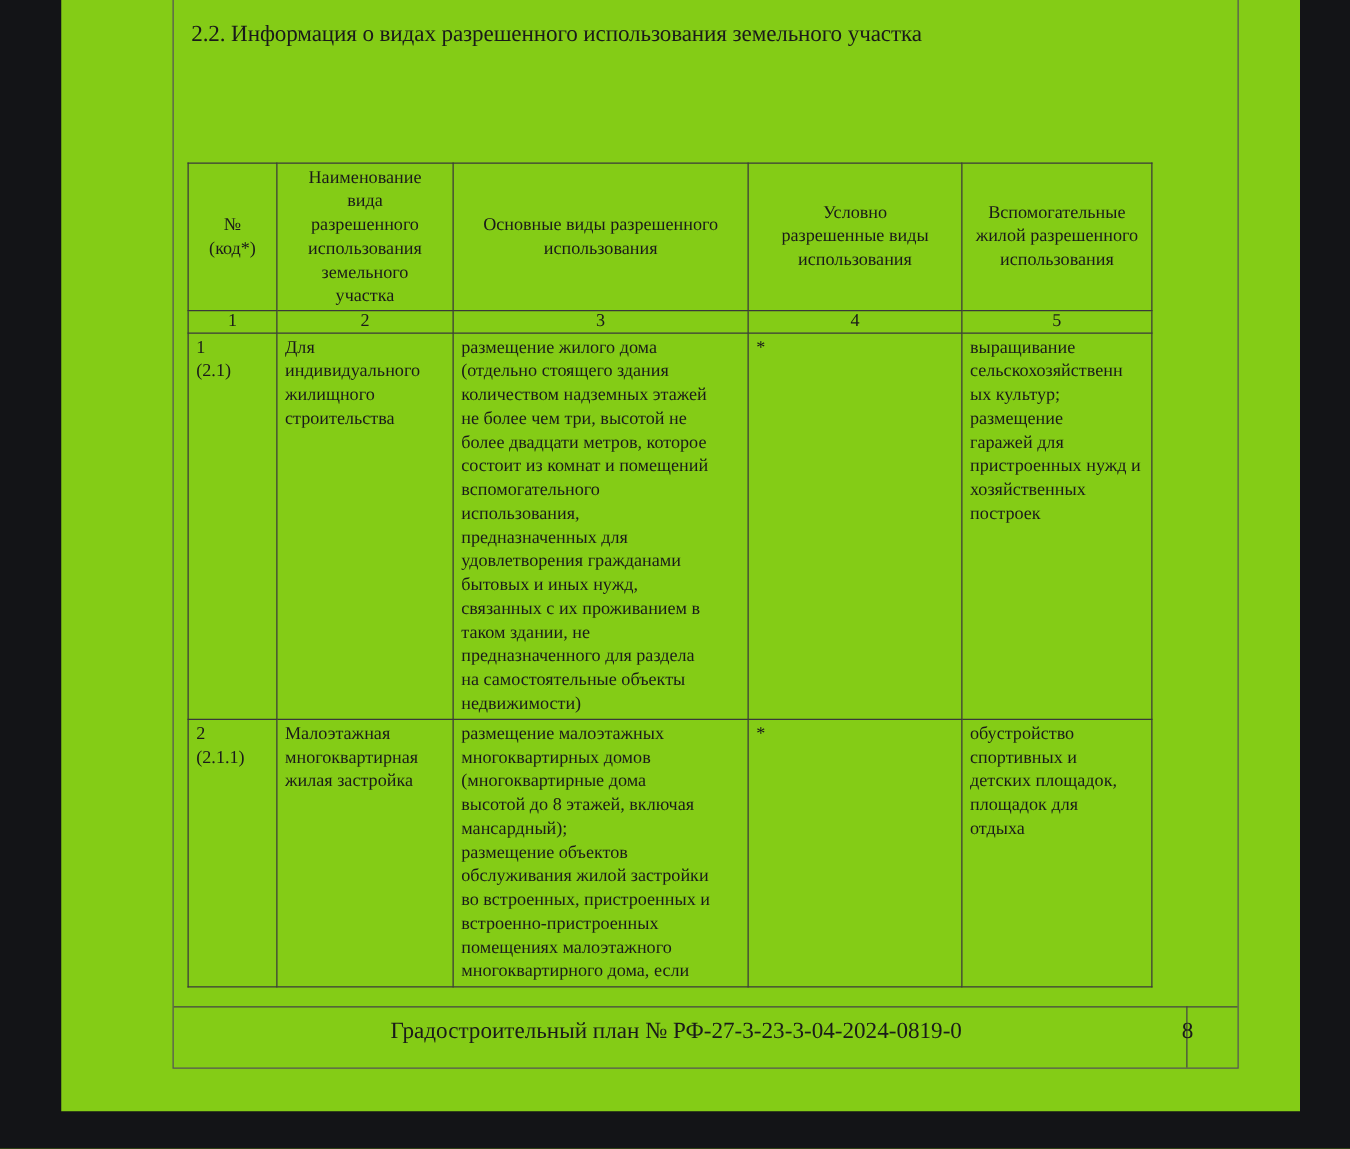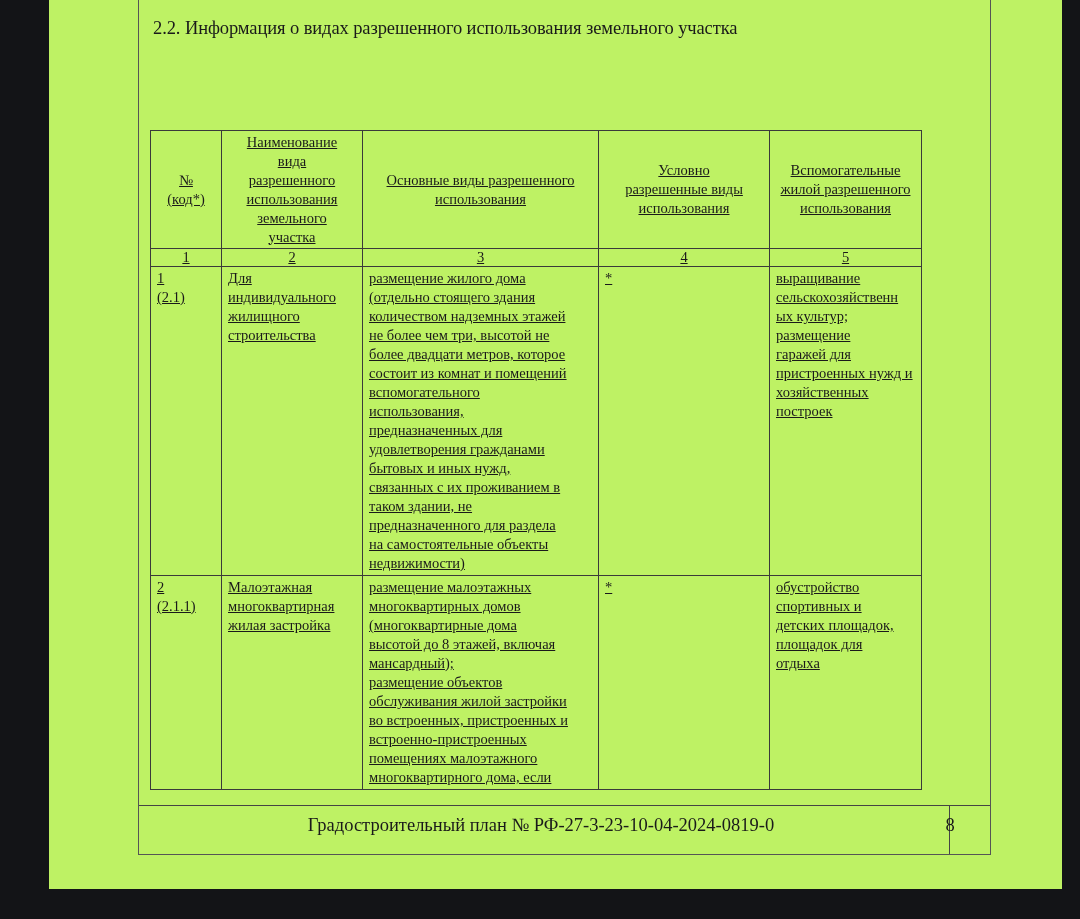--- a/index.html
+++ b/index.html
@@ -5,22 +5,21 @@
   html, body { margin:0; padding:0; }
   body {
     width:1080px; height:919px; overflow:hidden;
     background:#131417;
     position:relative;
     font-family:"Liberation Serif", "DejaVu Serif", serif;
     color:#1a1a1a;
   }
   .page {
     position:absolute; left:49px; top:0; width:991px; height:889px;
-    background:#bef264;
-    padding-left:22px;
+    background:#84cc16;
   }
   .frame {
     position:absolute; left:89px; top:-2px; width:853px; height:857px;
     border:1px solid #555; box-sizing:border-box;
   }
   .footer-line {
     position:absolute; left:0; right:0; top:806px; border-top:1.5px solid #444;
   }
   .footer-divider {
     position:absolute; left:810px; top:806px; bottom:0; border-left:1.5px solid #444;
@@ -37,21 +36,20 @@
   table.uses {
     position:absolute; left:101px; top:130px;
     border-collapse:collapse;
     font-size:14.5px; line-height:19px;
     table-layout:fixed;
   }
   table.uses td, table.uses th {
     border:1.5px solid #3a3a3a;
     vertical-align:top; padding:2px 6px;
     font-weight:normal;
-    text-decoration:underline;
   }
   table.uses th { text-align:center; vertical-align:middle; padding:0 6px; }
   table.uses tr.num td { text-align:center; padding:0 6px; line-height:17px; }
   .c1 { width:71px; } .c2 { width:141px; } .c3 { width:236px; } .c4 { width:171px; } .c5 { width:152px; }
   .cell-main { white-space:pre-line; }
   .footer-title {
     position:absolute; left:102px; top:815px; width:780px; text-align:center;
     font-size:18.5px;
   }
   .footer-page {
@@ -158,15 +156,15 @@
       <td class="cell-main">*</td>
       <td class="cell-main">обустройство
 спортивных и
 детских площадок,
 площадок для
 отдыха</td>
     </tr>
   </tbody>
     </table>
 
-  <div class="footer-title">Градостроительный план № РФ-27-3-23-10-04-2024-0819-0</div>
+  <div class="footer-title">Градостроительный план № РФ-27-3-23-3-04-2024-0819-0</div>
   <div class="footer-page">8</div>
 </div>
 
 </body></html>

